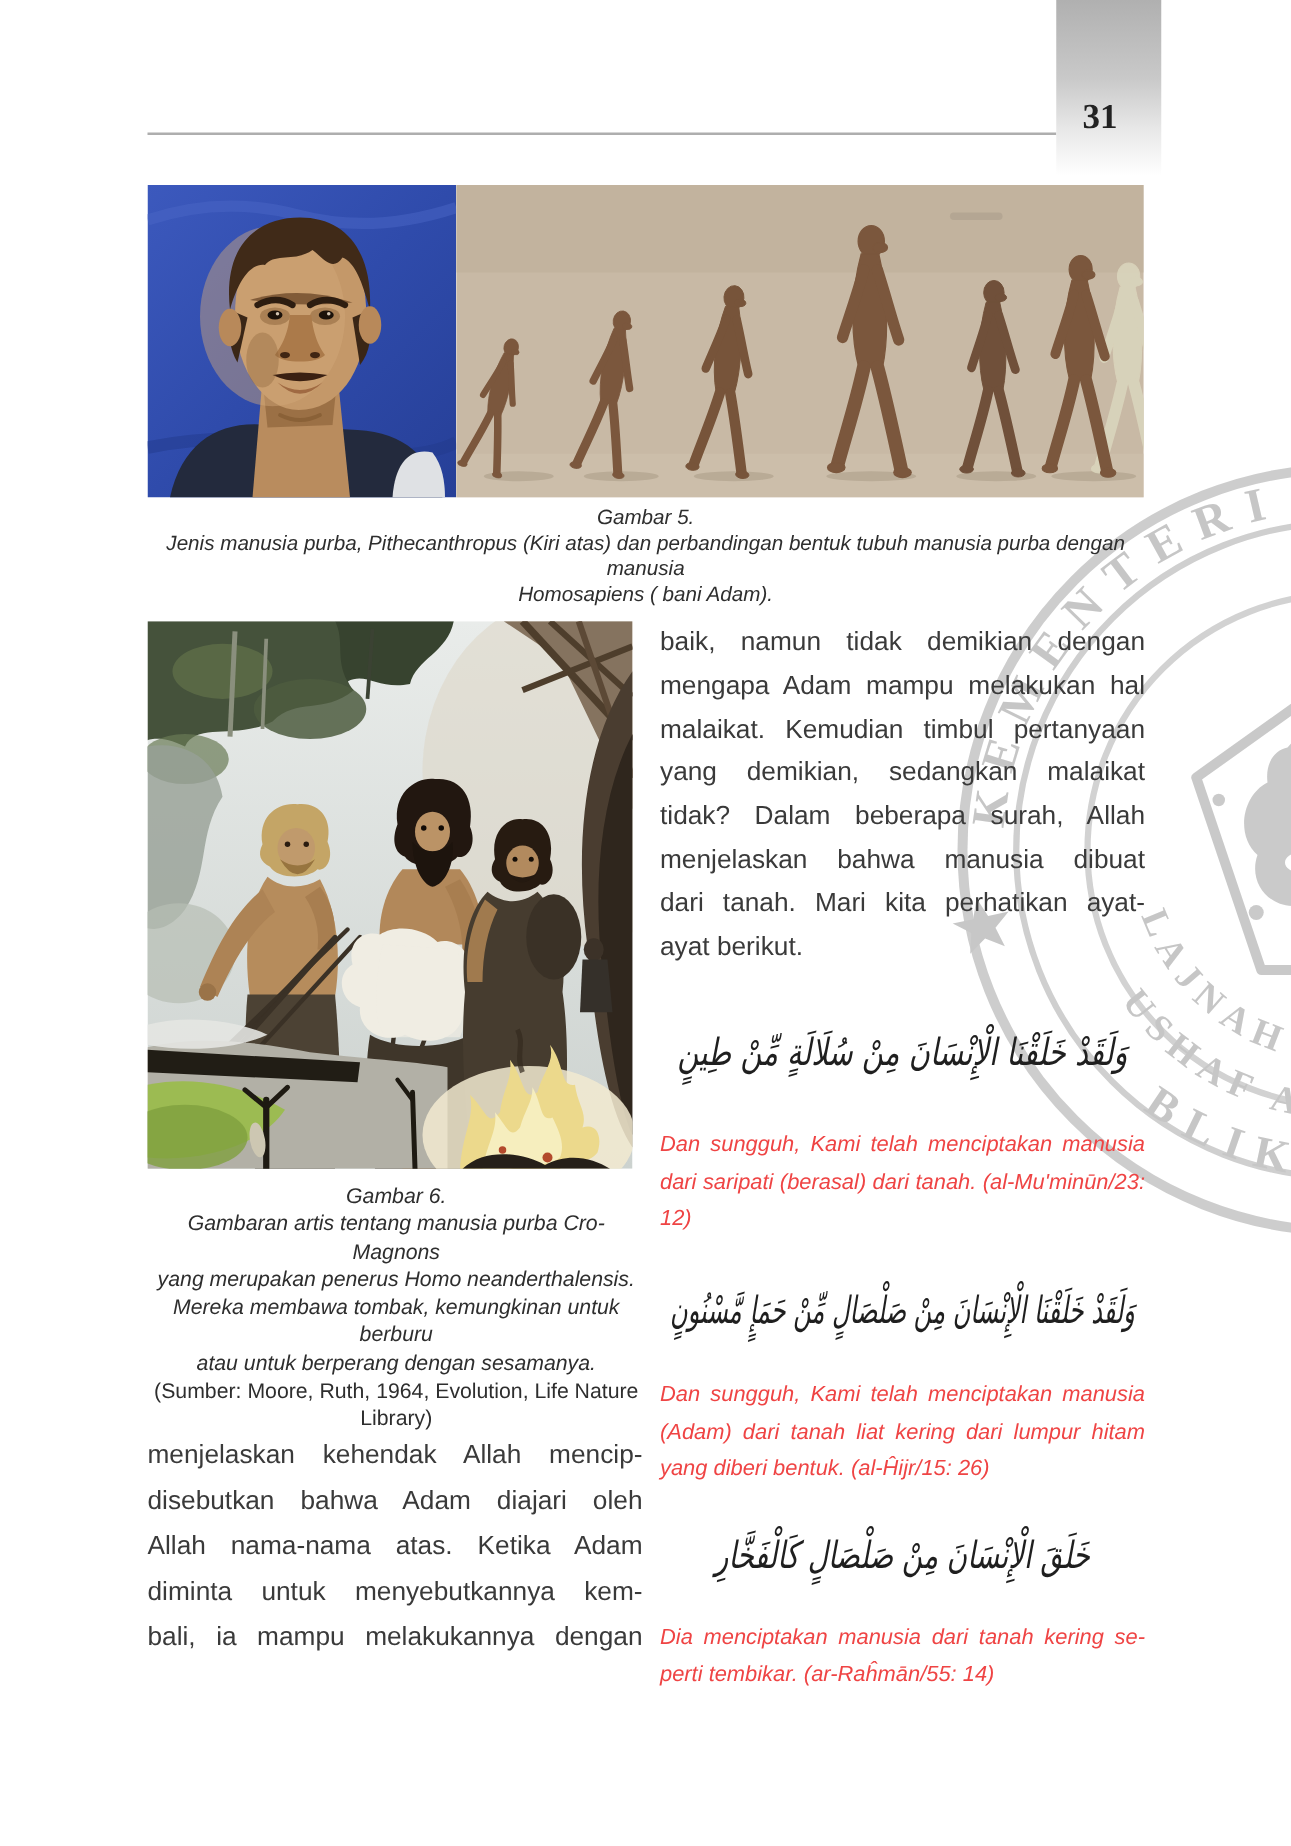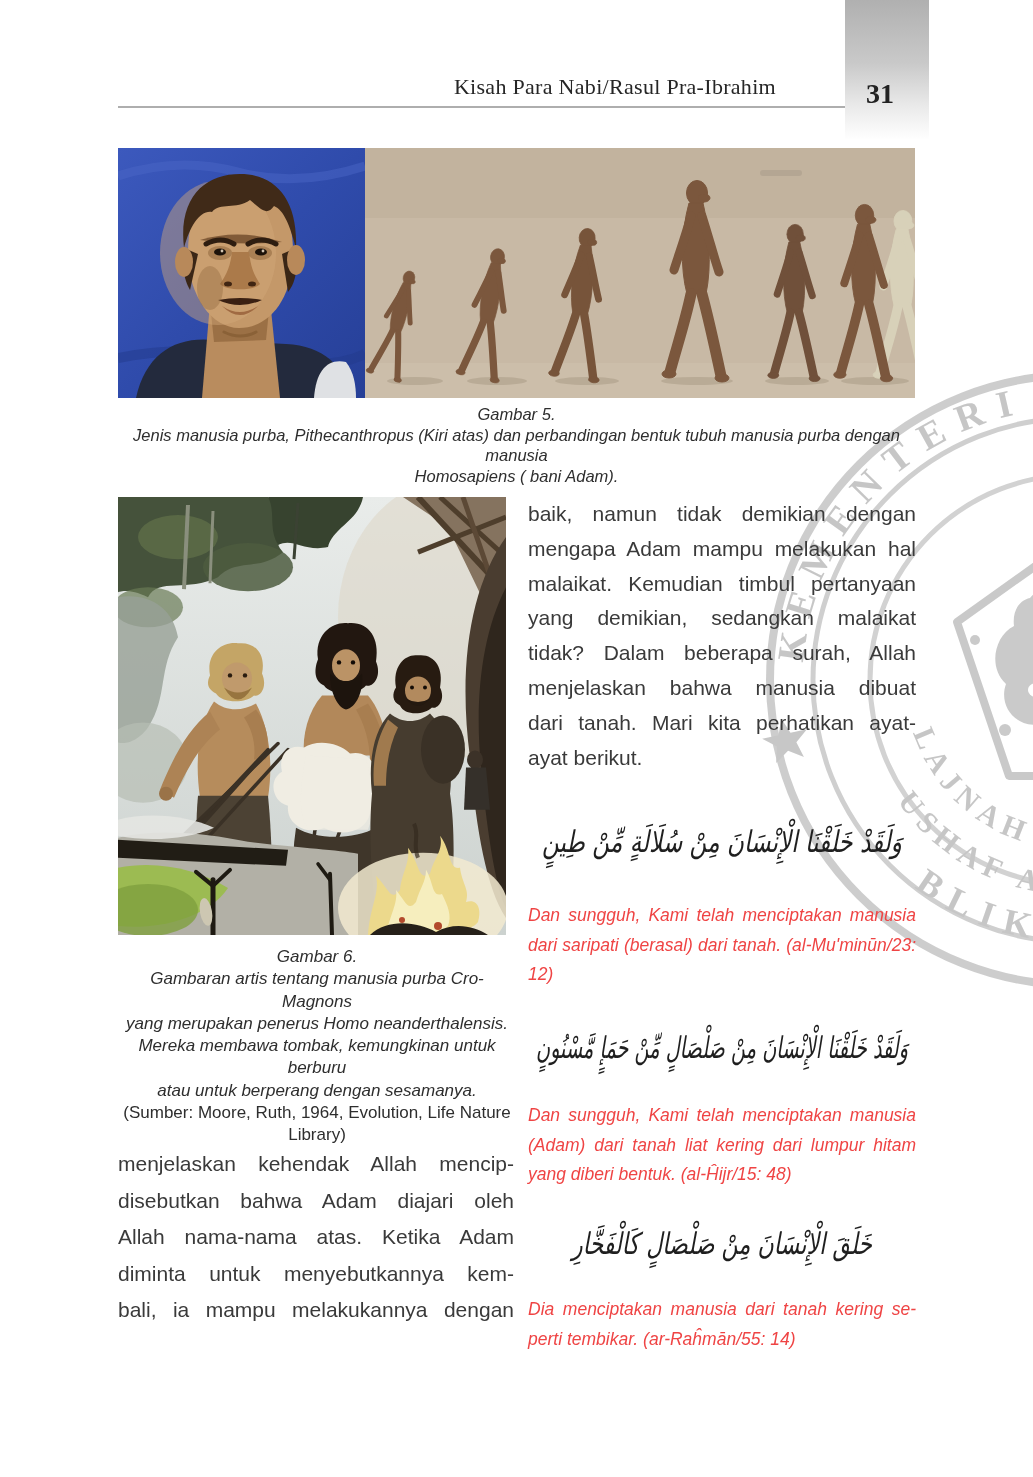--- a/index.html
+++ b/index.html
@@ -76,21 +76,20 @@
       <ellipse cx="1100" cy="620" rx="6" ry="6" fill="#ffffff"></ellipse>
       <circle cx="975" cy="640" r="5" fill="#c8c8c8"></circle>
       <circle cx="1005" cy="730" r="6" fill="#c8c8c8"></circle>
       <circle cx="1120" cy="560" r="5" fill="#c8c8c8"></circle>
       <path transform="translate(786,741) rotate(-12)" d="M0,-23 L6.1,-7.1 L22.9,-7.1 L9.9,3.4 L14.2,19.4 L0,10 L-14.2,19.4 L-9.9,3.4 L-22.9,-7.1 L-6.1,-7.1 Z" fill="#c5c5c5"></path>
     </g>
   </svg>
 
   <div class="content">
 
-    <div class="header-title">Kisah Para Nabi/Rasul Pra-Ibrahim</div>
     <div class="header-rule"></div>
     <div class="page-tab">
       <div class="page-num">31</div>
     </div>
 
     <div class="fig5">
       <svg width="247" height="250" viewBox="0 0 247 250" preserveAspectRatio="none">
         <defs>
           <linearGradient id="bgBlue" x1="0" y1="0" x2="1" y2="1">
             <stop offset="0" stop-color="#3c59bd"></stop>
@@ -318,21 +317,21 @@
     </div>
 
     <div class="verse" style="top:1002px;">
       <svg width="388" height="88" viewBox="0 0 388 88">
         <text class="arabic-text" x="194" y="56" text-anchor="middle" font-size="30" direction="rtl" textLength="372" lengthAdjust="spacingAndGlyphs">وَلَقَدْ خَلَقْنَا الْإِنْسَانَ مِنْ صَلْصَالٍ مِّنْ حَمَإٍ مَّسْنُونٍ</text>
       </svg>
     </div>
     <div class="trans" style="top:1101px;">
       <div class="jline">Dan sungguh, Kami telah menciptakan manusia</div>
       <div class="jline">(Adam) dari tanah liat kering dari lumpur hitam</div>
-      <div class="jline last">yang diberi bentuk. (al-Ĥijr/15: 48)</div>
+      <div class="jline last">yang diberi bentuk. (al-Ĥijr/15: 26)</div>
     </div>
 
     <div class="verse" style="top:1196px;">
       <svg width="388" height="90" viewBox="0 0 388 90">
         <text class="arabic-text" x="194" y="58" text-anchor="middle" font-size="30" direction="rtl" textLength="300" lengthAdjust="spacingAndGlyphs">خَلَقَ الْإِنْسَانَ مِنْ صَلْصَالٍ كَالْفَخَّارِ</text>
       </svg>
     </div>
     <div class="trans" style="top:1295px;">
       <div class="jline">Dia menciptakan manusia dari tanah kering se-</div>
       <div class="jline last">perti tembikar. (ar-Raĥmān/55: 14)</div>

